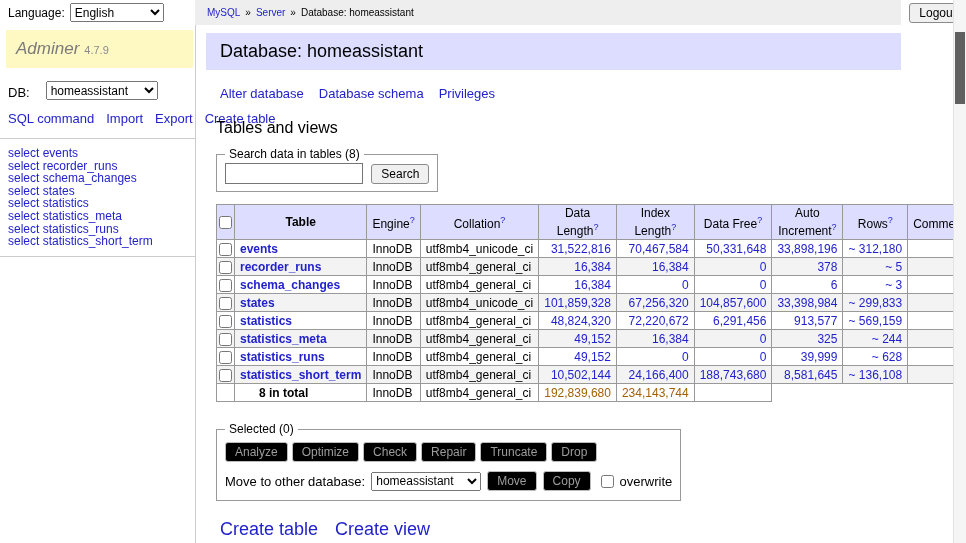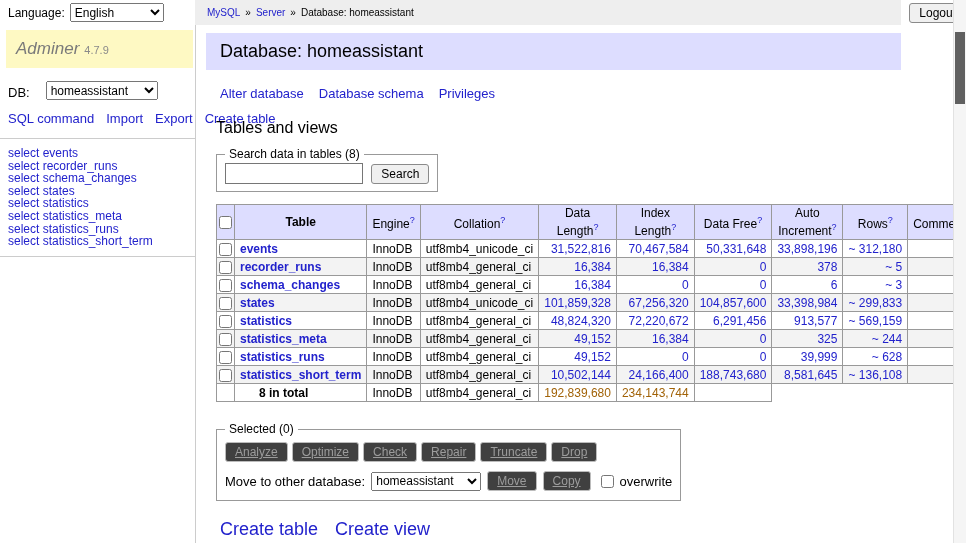--- a/index.html
+++ b/index.html
@@ -19,21 +19,21 @@
   .lang { position: absolute; left: 8px; top: 3px; display: flex; align-items: center; gap: 5px; font-size: 12px; }
   .lang select { width: 94px; font-size: 12px; height: 19px; }
   .breadcrumb { position: absolute; left: 195px; right: 65px; top: 0; height: 25px; background: #eeeeee;
                 display: flex; align-items: center; gap: 5px; padding-left: 12px; font-size: 10px; }
   .breadcrumb .sep { color: #000; }
   .logout-wrap { position: absolute; right: 0; top: 3px; }
 
   
   .btn { font-family: inherit; font-size: 12px; padding: 2px 9px; background: #f0f0f0;
          border: 1px solid #8a8a8a; border-radius: 3px; color: #000; line-height: 14px; }
-  .btn:disabled { color: #9c9c9c; border-color: #bcbcbc; background: #404040; text-decoration: underline; }
+  .btn:disabled { color: #9c9c9c; border-color: #bcbcbc; background: #000000; }
   input[type="text"] { border: 1px solid #767676; font-size: 12px; padding: 1px 3px; height: 17px; font-family: inherit; }
   select { font-family: inherit; }
 
   
   .sidebar { position: absolute; top: 25px; left: 0; width: 195px; bottom: 0; background: #fff; border-right: 1px solid #ccc; }
   .app-title { margin: 5px 2px 0 6px; background: #fef9c3; color: #7a7a7a; font-style: italic;
                font-weight: normal; font-size: 17px; padding: 9px 10px; }
   .app-title .version { font-size: 11px; font-style: normal; color: #8a8a8a; margin-left: 5px; }
   .db-row { margin: 13px 0 0 8px; display: flex; align-items: flex-end; gap: 16px; font-size: 13px; }
   .db-row select { width: 112px; font-size: 12px; height: 19px; }

